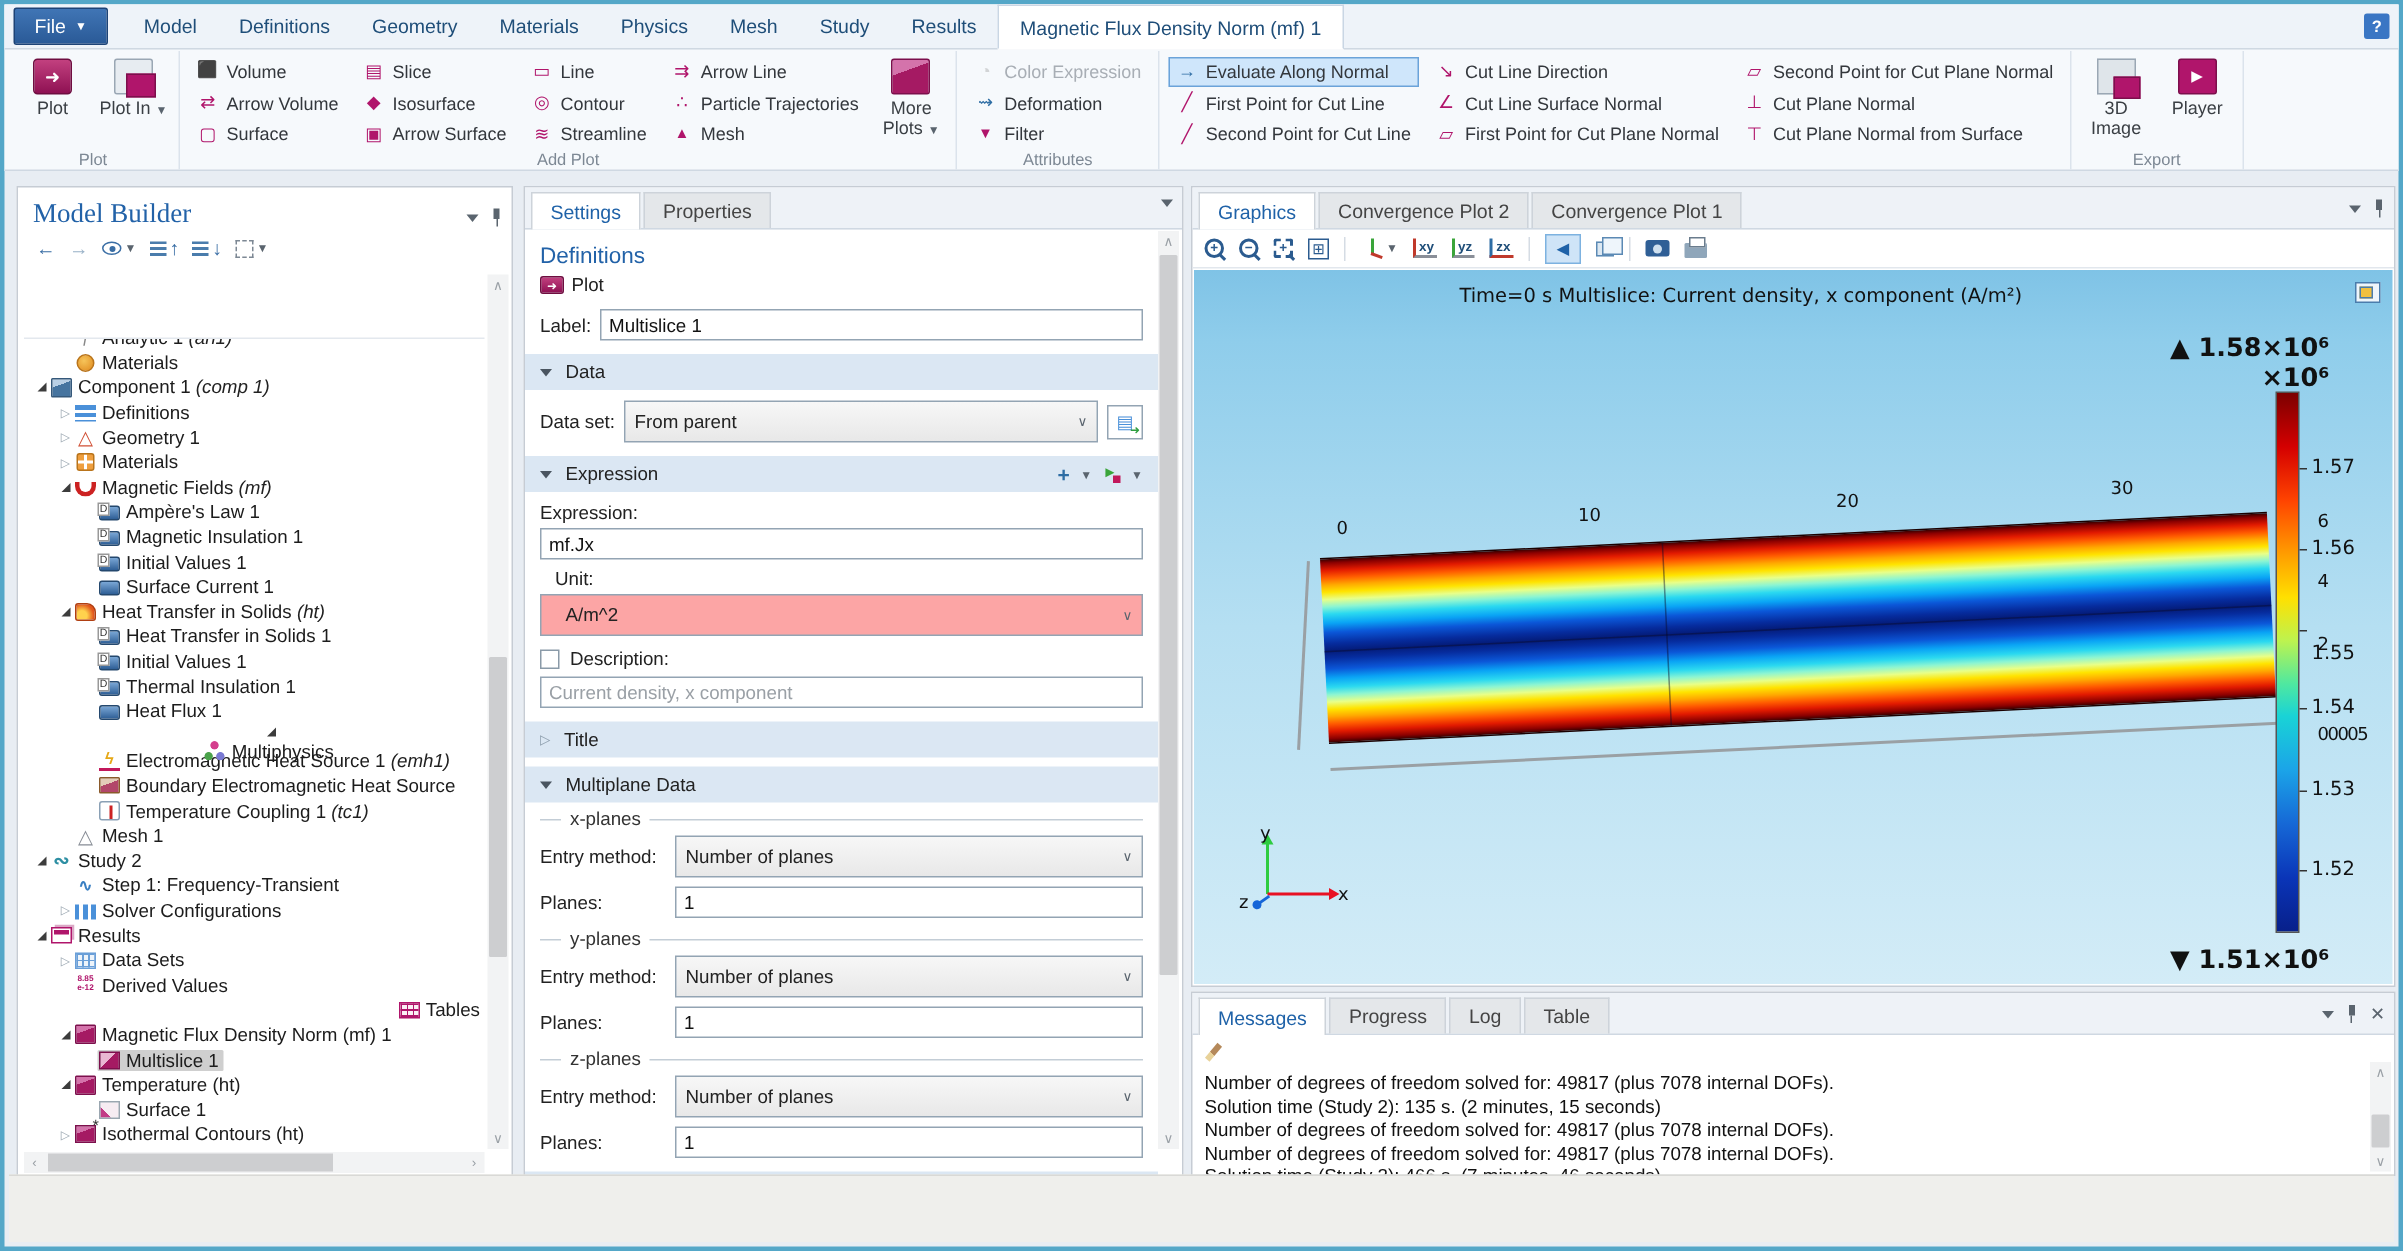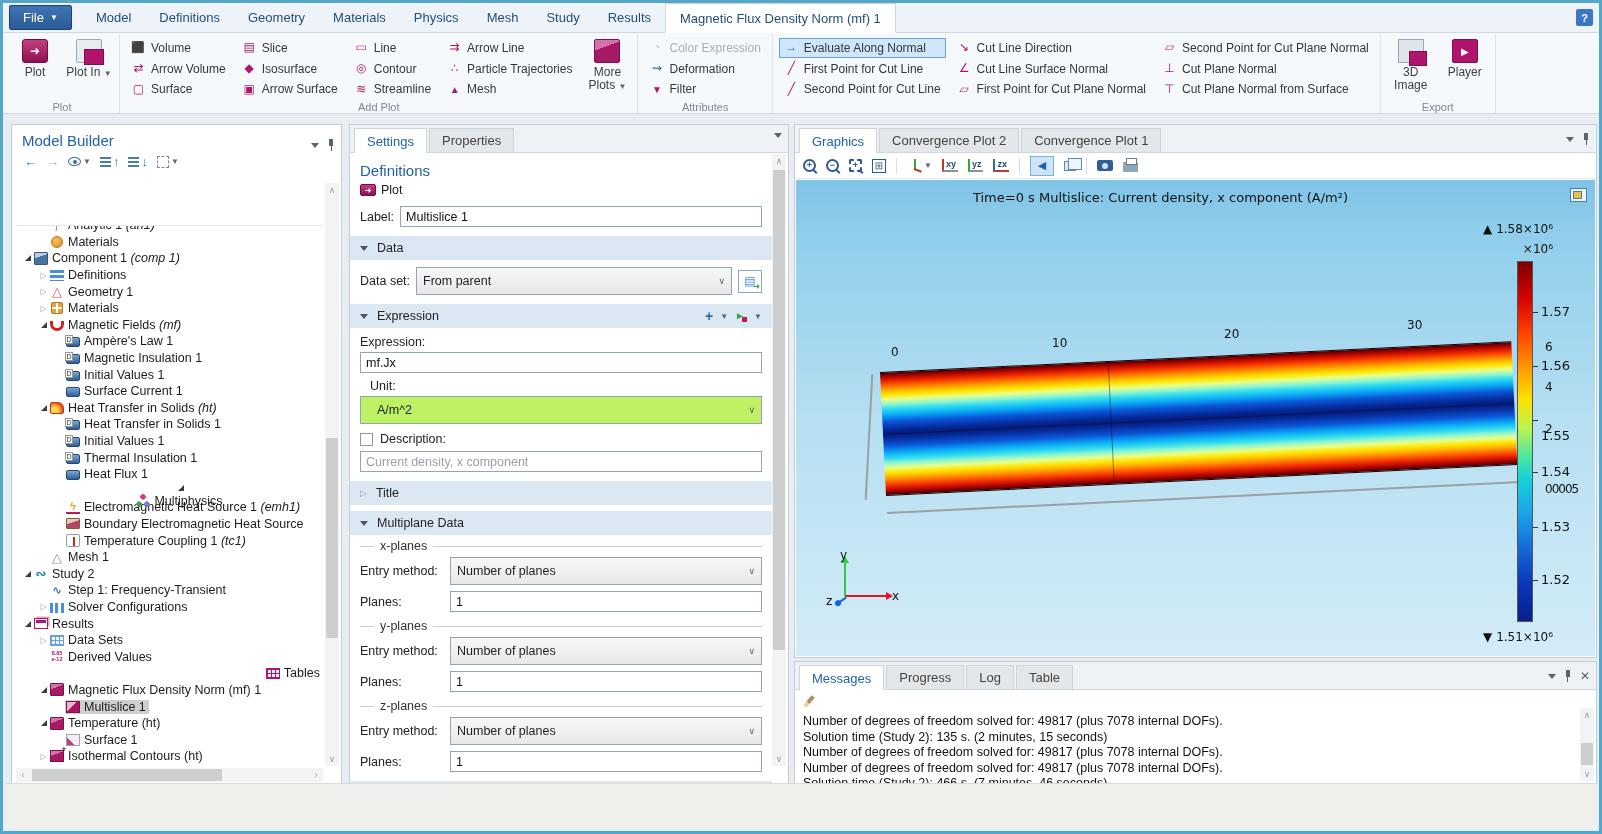--- a/index.html
+++ b/index.html
@@ -74,21 +74,21 @@
   .ptab.active { background:#fff; color:#1f62a8; margin-bottom:-1px; }
   .ptab-right { position:absolute; right:6px; top:8px; display:flex; gap:8px; align-items:center; color:#6a7480; }
   .dcar { width:0; height:0; border-left:4px solid transparent; border-right:4px solid transparent; border-top:5px solid #5a646e; }
   .pin { position:relative; width:8px; height:12px; }
   .pin::before { content:""; position:absolute; top:0; left:2px; width:4px; height:7px; background:#5a646e; }
   .pin::after { content:""; position:absolute; top:7px; left:3.5px; width:1px; height:5px; background:#5a646e; }
   .xclose { font-size:12px; color:#5a646e; line-height:12px; }
 
   
   #model-builder { left:8px; top:121px; width:331px; height:661px; }
-  .mb-title { font-size:15px; color:#2262a8; padding:7px 10px 2px 10px; display:flex; align-items:center; }
+  .mb-title { font-size:18px; color:#2262a8; padding:7px 10px 2px 10px; display:flex; align-items:center;font-family:Liberation Serif, serif; }
   .mb-title .ptab-right { top:14px; }
   .mb-toolbar { display:flex; align-items:center; gap:9px; padding:3px 10px 5px 12px; color:#3a6ea5; font-size:13px; }
   .mbt { display:flex; align-items:center; gap:2px; }
   .eye { width:13px; height:9px; border:1.5px solid #3a6ea5; border-radius:50%; position:relative; }
   .eye::after { content:""; position:absolute; left:3.5px; top:1.5px; width:4px; height:4px; border-radius:50%; background:#3a6ea5; }
   .bars { width:11px; height:10px; background:repeating-linear-gradient(#4a7cac 0 2px, transparent 2px 4px); }
   .dashbox { width:12px; height:12px; border:1px dashed #7d8894; }
   .tree { position:absolute; top:58px; left:4px; right:18px; bottom:18px; overflow:hidden; border-top:1px solid #e3e8ee;margin-top:42px; }
   .trow { display:flex; align-items:center; height:16.6px; font-size:12.5px; color:#1c1c1c; white-space:nowrap; }
   .trow.clip { margin-top:-9px; }
@@ -224,21 +224,21 @@
   .slab .mesh-h { position:absolute; left:0; right:0; top:50%; height:1px; background:rgba(10,10,40,.45); }
   .gline { position:absolute; background:#9aa0a4; }
   .xtick { position:absolute; font-family:"DejaVu Sans",sans-serif; font-size:12px; color:#111; }
   .cbar { position:absolute; left:721px; top:81px; width:16px; height:361px; border:1px solid #555;
     background:linear-gradient(180deg,
       #7c0000 0%, #d40000 10%, #ff4400 20%, #ff9e00 30%, #ffe000 38%, #bdf34f 46%,
       #4fe8a0 54%, #19d3d6 60%, #1ba4e8 70%, #1668d6 80%, #0a35b8 90%, #071f8a 100%); }
   .cbl { position:absolute; left:745px; font-family:"DejaVu Sans",sans-serif; font-size:13px; color:#111; }
   .cbl2 { position:absolute; left:749px; font-family:"DejaVu Sans",sans-serif; font-size:12px; color:#111; }
   .cbtick { position:absolute; left:737px; width:5px; height:1px; background:#333; }
-  .cbmax,.cbmin,.cbmult { position:absolute; right:42px; font-family:"DejaVu Sans",sans-serif; font-size:12px; color:#111; text-align:right; }
+  .cbmax,.cbmin,.cbmult { position:absolute; right:42px; font-family:"DejaVu Sans",sans-serif; font-size:17px; color:#111; text-align:right;font-weight:bold; }
   .triad { position:absolute; left:30px; top:368px; width:80px; height:62px; font-family:"DejaVu Sans",sans-serif; font-size:12px; color:#111; }
   .triad .ay { position:absolute; left:18px; bottom:14px; width:2px; height:34px; background:#2ecc40; }
   .triad .ay::before { content:""; position:absolute; top:-6px; left:-3px; border-left:4px solid transparent; border-right:4px solid transparent; border-bottom:7px solid #2ecc40; }
   .triad .ax { position:absolute; left:19px; bottom:13px; width:42px; height:2px; background:#e81123; }
   .triad .ax::before { content:""; position:absolute; right:-6px; top:-3px; border-top:4px solid transparent; border-bottom:4px solid transparent; border-left:7px solid #e81123; }
   .triad .az { position:absolute; left:12px; bottom:9px; width:9px; height:2px; background:#1565d8; transform:rotate(-35deg); }
   .triad .az::before { content:""; position:absolute; left:-4px; top:-2px; width:6px; height:6px; border-radius:50%; background:#1565d8; }
   .triad .ly { position:absolute; left:14px; top:0; }
   .triad .lx { position:absolute; left:66px; bottom:7px; }
   .triad .lz { position:absolute; left:0px; bottom:2px; }
@@ -780,21 +780,21 @@
       <div class="frow" style="padding-top:7px; padding-bottom:0;">
         <span>Expression:</span>
       </div>
       <div class="frow">
         <input class="tinput" value="mf.Jx" style="">
       </div>
       <div class="frow" style="padding-bottom:0;padding-left:20px;">
         <span>Unit:</span>
       </div>
       <div class="frow">
-        <span class="dd" style="background:#bef264;padding-left:16px;">
+        <span class="dd" style="background:#fca5a5;padding-left:16px;">
           <span>A/m^2</span>
             <span class="chev">∨</span>
         </span>
       </div>
       <div class="chkrow">
         <span class="chk"></span>
         <span>Description:</span>
       </div>
       <div class="frow">
         <input class="tinput ghost" disabled="" value="Current density, x component" style="">

